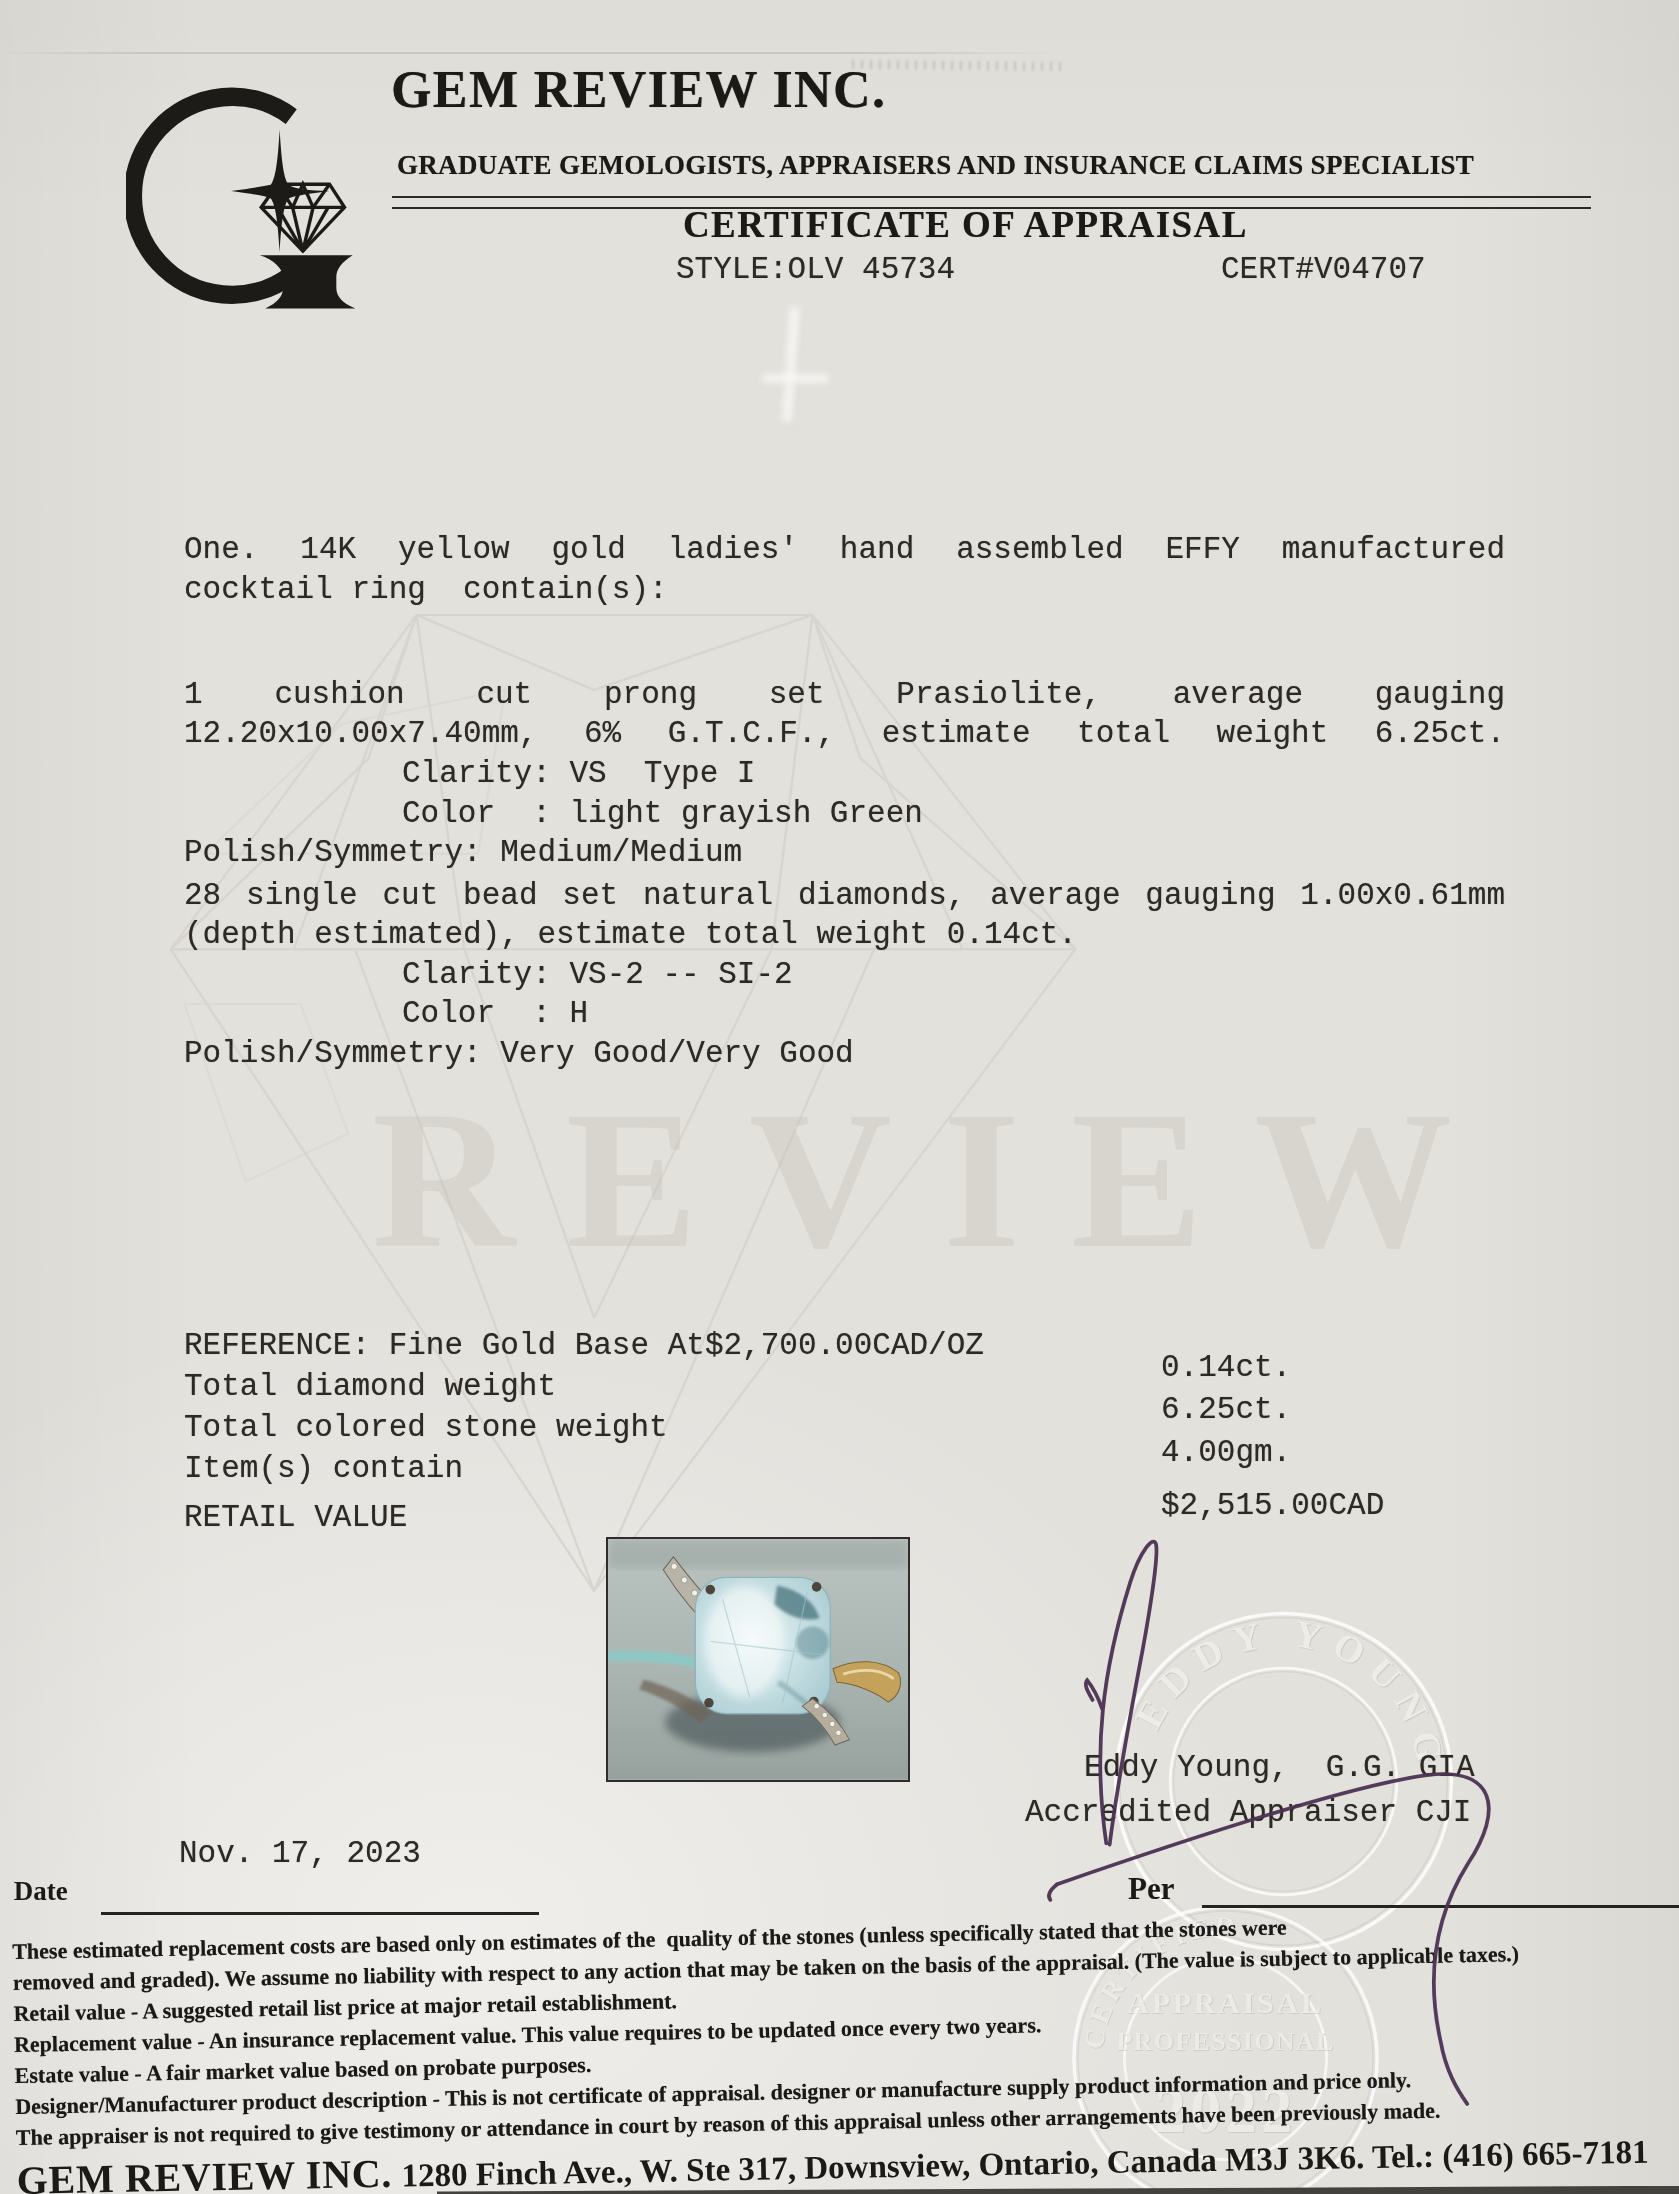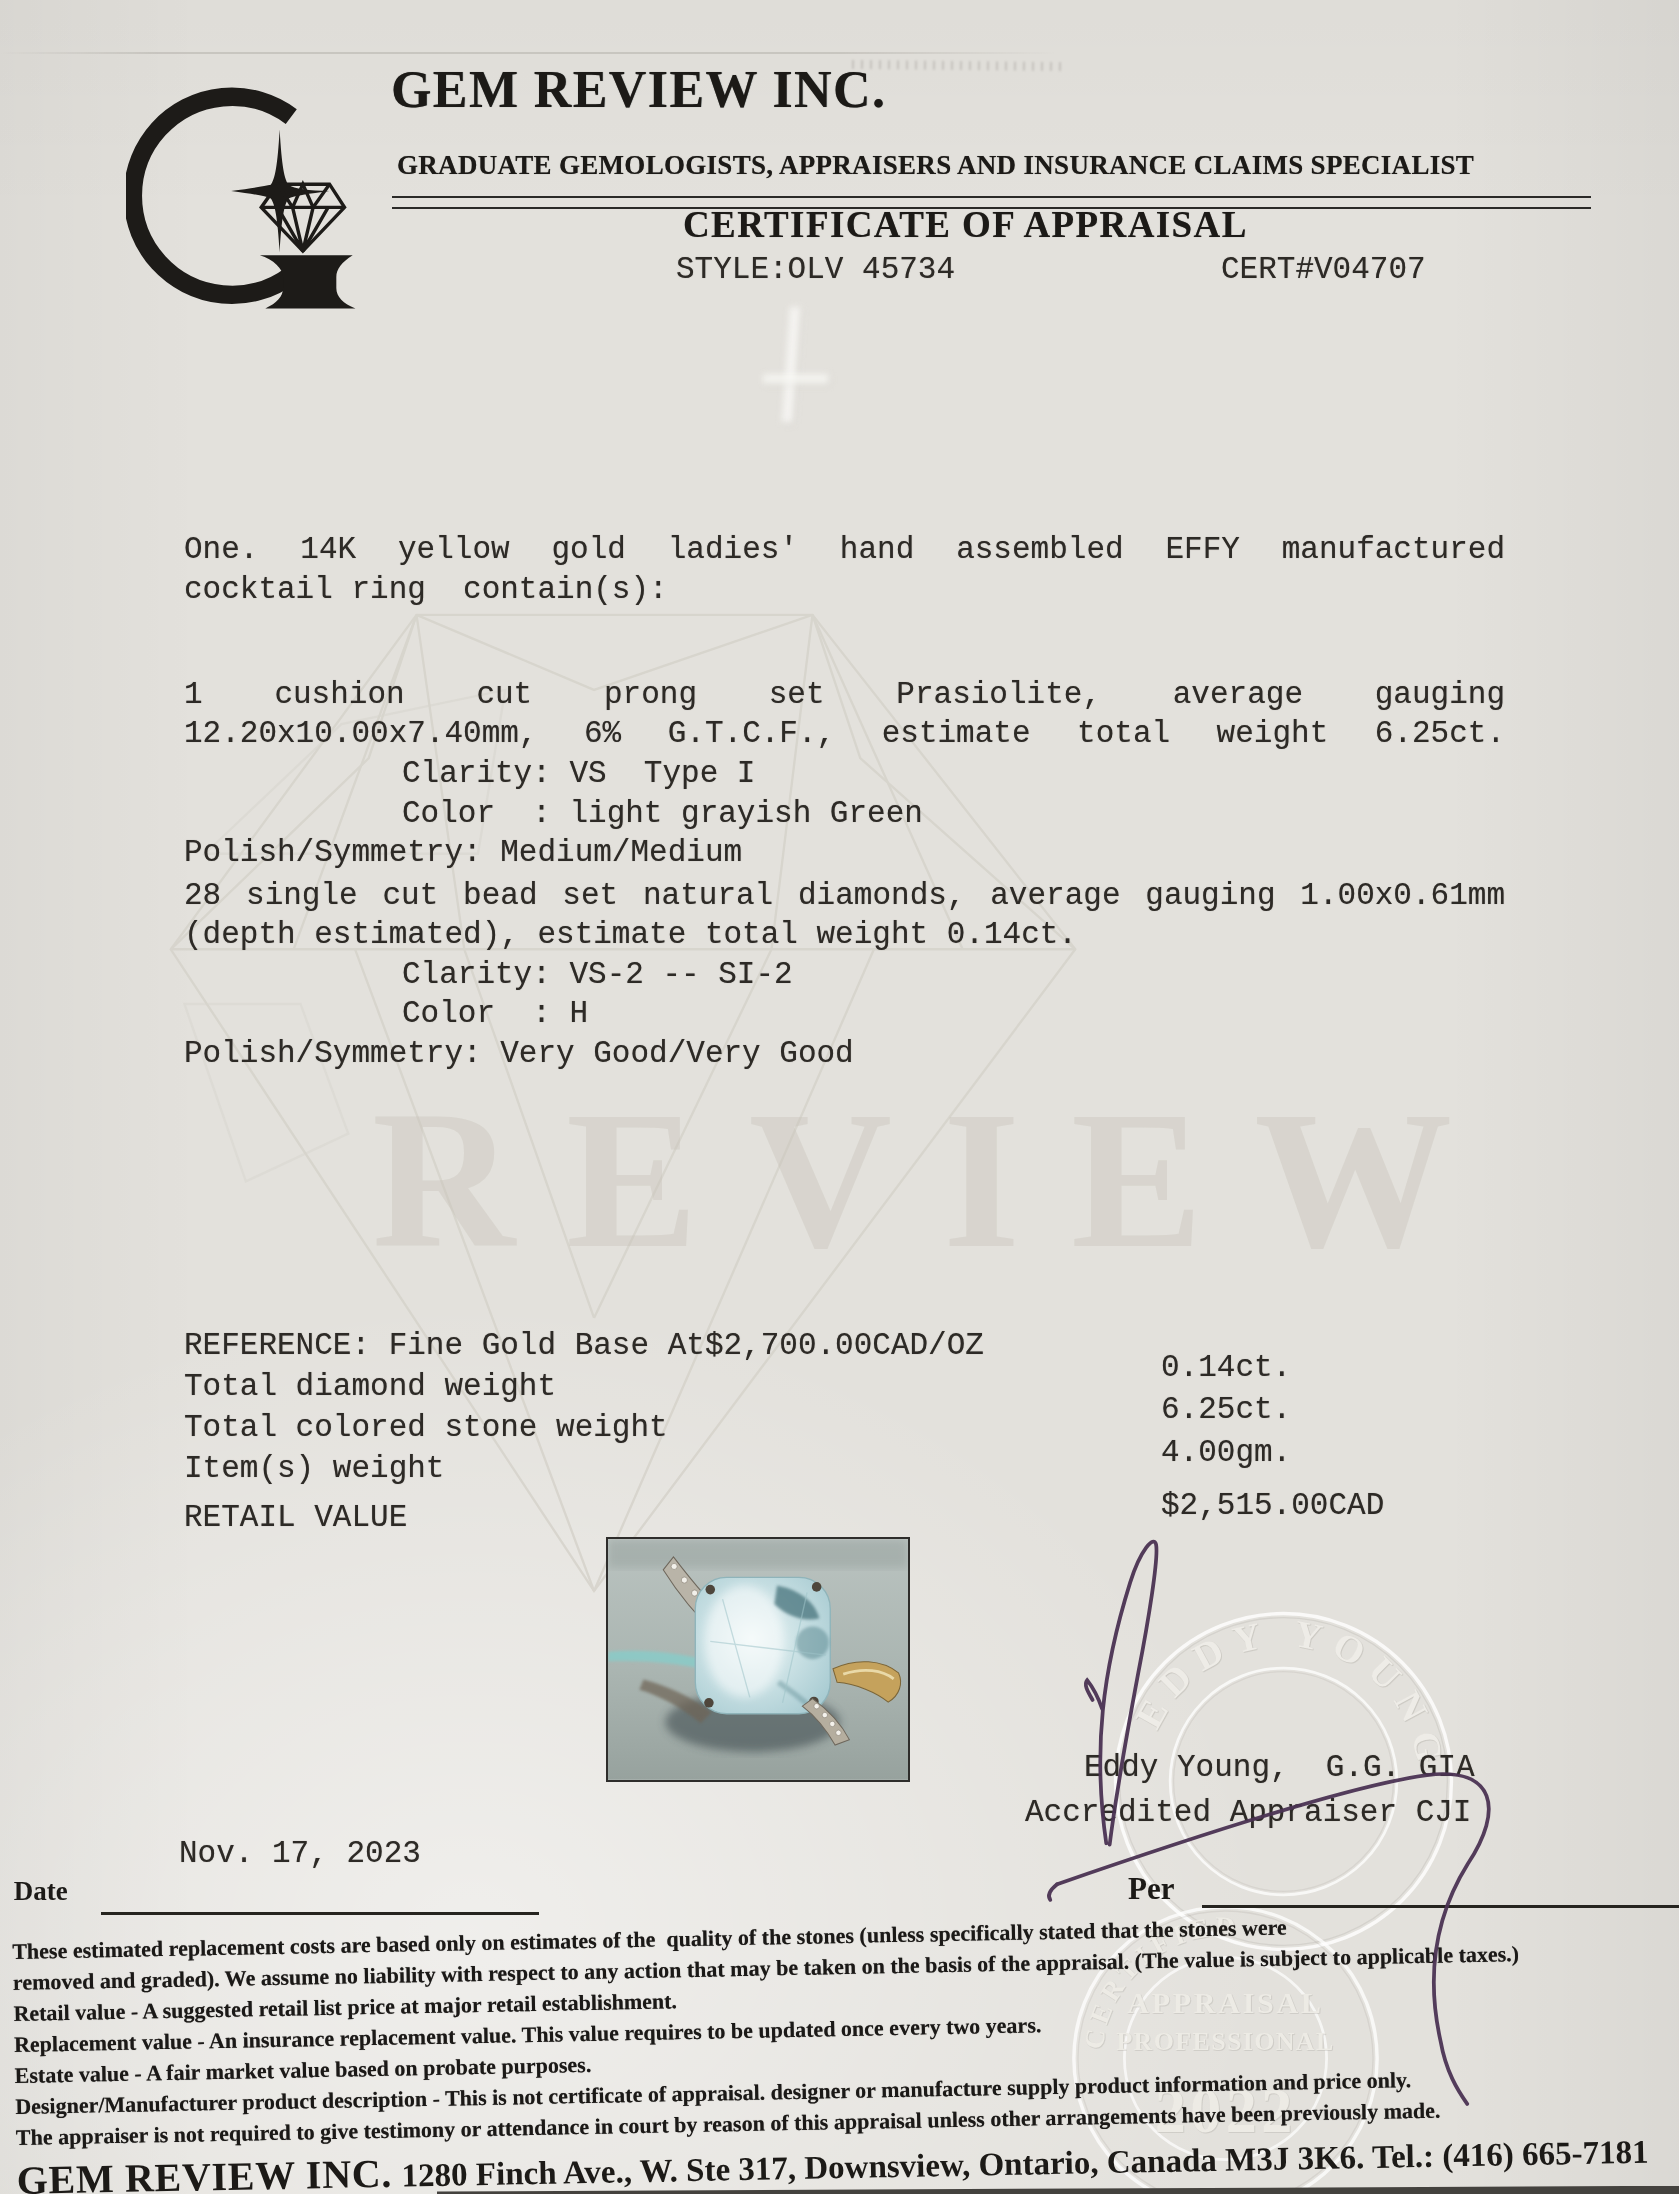--- a/index.html
+++ b/index.html
@@ -149,21 +149,21 @@
 
   <div class="abs mono bline jline content" style="top:877px">28 single cut bead set natural diamonds, average gauging 1.00x0.61mm</div>
   <div class="abs mono bline pline content" style="top:916px">(depth estimated), estimate total weight 0.14ct.</div>
   <div class="abs mono bline pline ind content" style="top:956px">Clarity: VS-2 -- SI-2</div>
   <div class="abs mono bline pline ind content" style="top:995px">Color  : H</div>
   <div class="abs mono bline pline content" style="top:1035px">Polish/Symmetry: Very Good/Very Good</div>
 
   <div class="abs mono bline pline content" style="top:1327px">REFERENCE: Fine Gold Base At$2,700.00CAD/OZ</div>
   <div class="abs mono bline pline content" style="top:1368px">Total diamond weight</div>
   <div class="abs mono bline pline content" style="top:1409px">Total colored stone weight</div>
-  <div class="abs mono bline pline content" style="top:1450px">Item(s) weight</div>
+  <div class="abs mono bline pline content" style="top:1450px">Item(s) contain</div>
   <div class="abs mono valcol pline content" style="left:1161px;top:1349px;width:306px">0.14ct.</div>
   <div class="abs mono valcol pline content" style="left:1161px;top:1391px;width:306px">6.25ct.</div>
   <div class="abs mono valcol pline content" style="left:1161px;top:1434px;width:306px">4.00gm.</div>
   <div class="abs mono bline pline content" style="top:1499px">RETAIL VALUE</div>
   <div class="abs mono valcol pline content" style="left:1161px;top:1487px;width:311px">$2,515.00CAD</div>
 
   <div class="abs photo">
     <svg width="300" height="241" viewBox="0 0 440 353">
       <defs>
         <linearGradient id="pbg" x1="0" y1="0" x2="0" y2="1">

